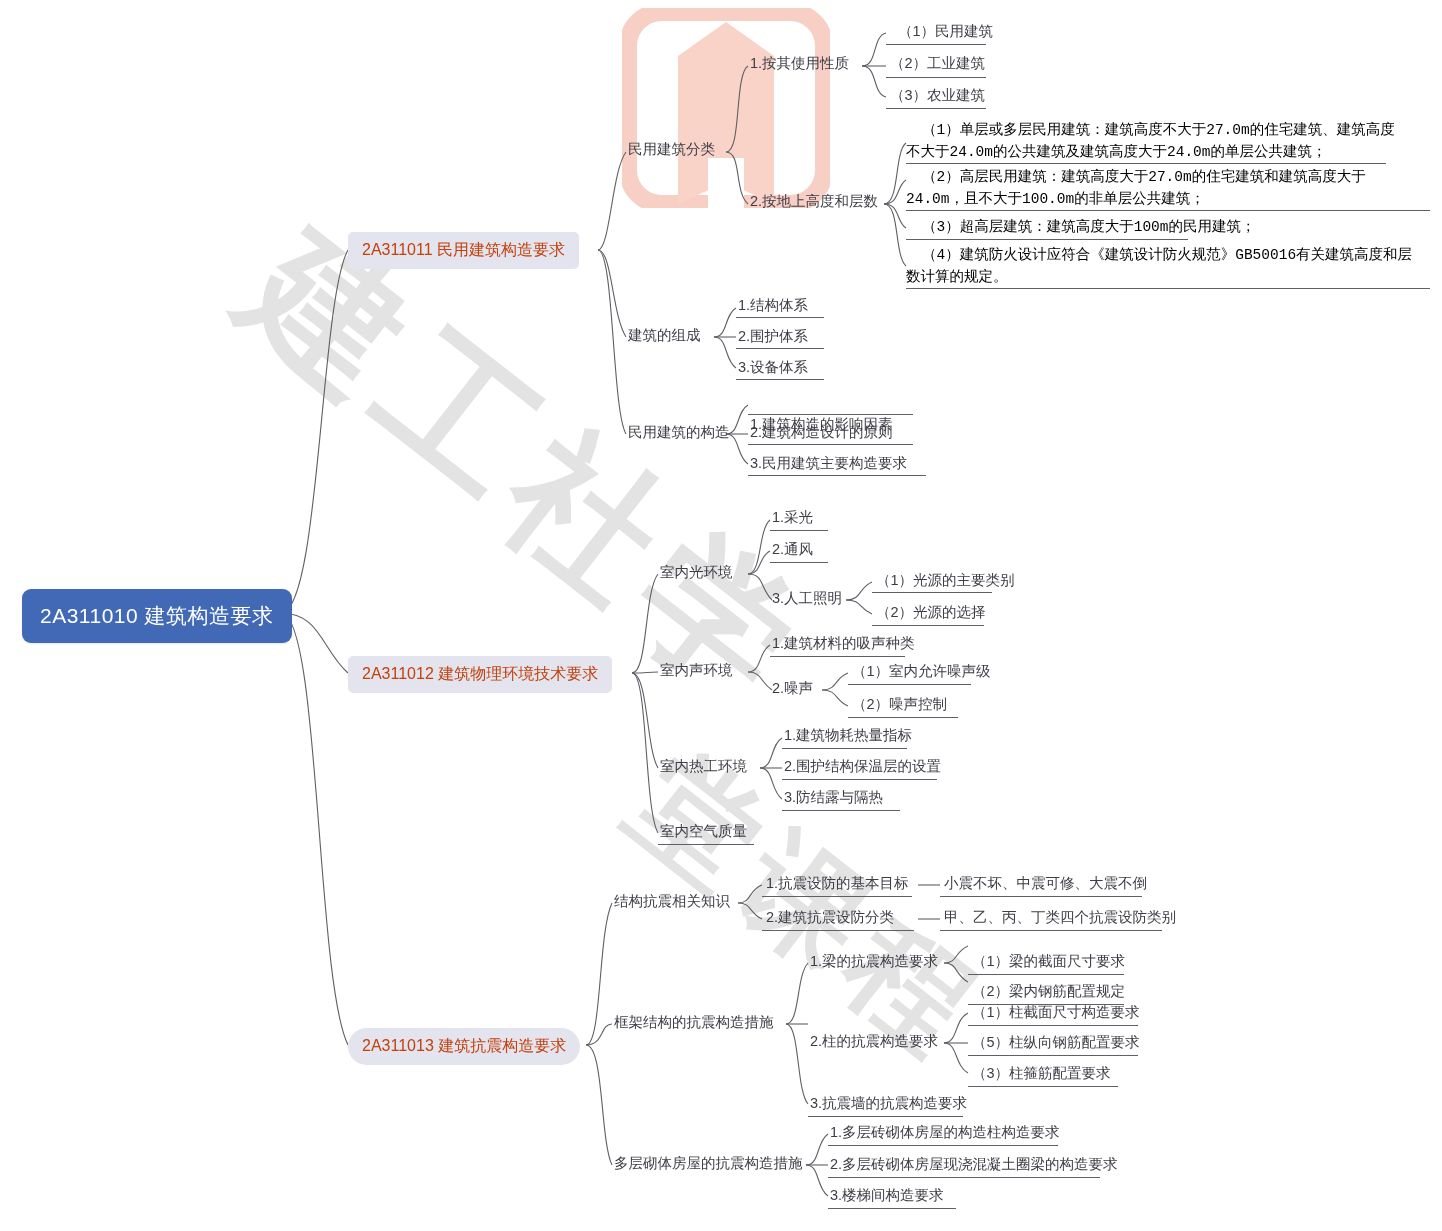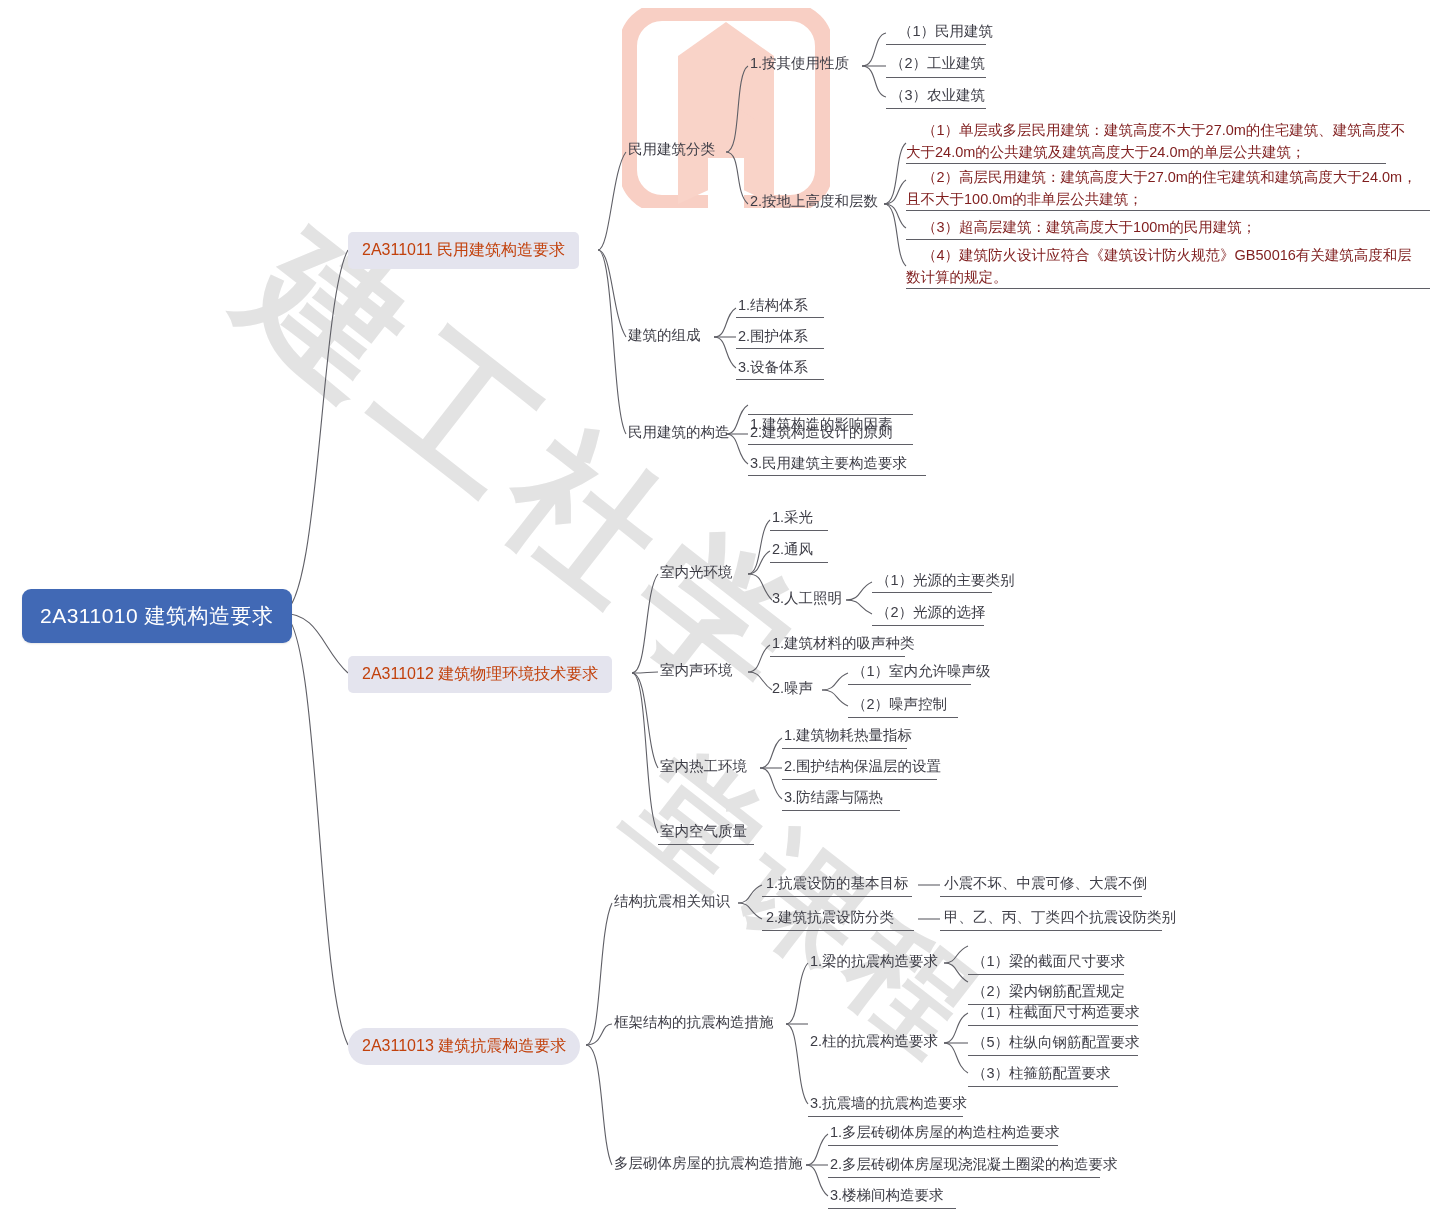--- a/index.html
+++ b/index.html
@@ -41,22 +41,23 @@
     box-shadow:0 1px 2px rgba(0,0,0,.10);
   }
   .branch{
     background:#e4e4ee;border-radius:5px;color:#c2410c;
     font-size:16px;padding:8px 14px;
   }
   .l2{font-size:14.5px;color:#3d3d46;}
   .l3{font-size:14.5px;color:#3d3d46;}
   .l4{font-size:14.5px;color:#3d3d46;}
   .para{
-    font-size:14.5px;color:#7f1d1d;white-space:normal;
+    font-size:14.5px;color:#000000;white-space:normal;
     line-height:1.55;
+    font-family:Liberation Mono, monospace;
   }
   .tail{position:absolute;z-index:3;border-bottom:1.1px solid #5f5f66;}
 </style>
 </head>
 <body>
 
 <div id="stage">
 
   <div class="wm-diag wm1">建工社学</div>
   <div class="wm-diag wm2">堂课程</div>

